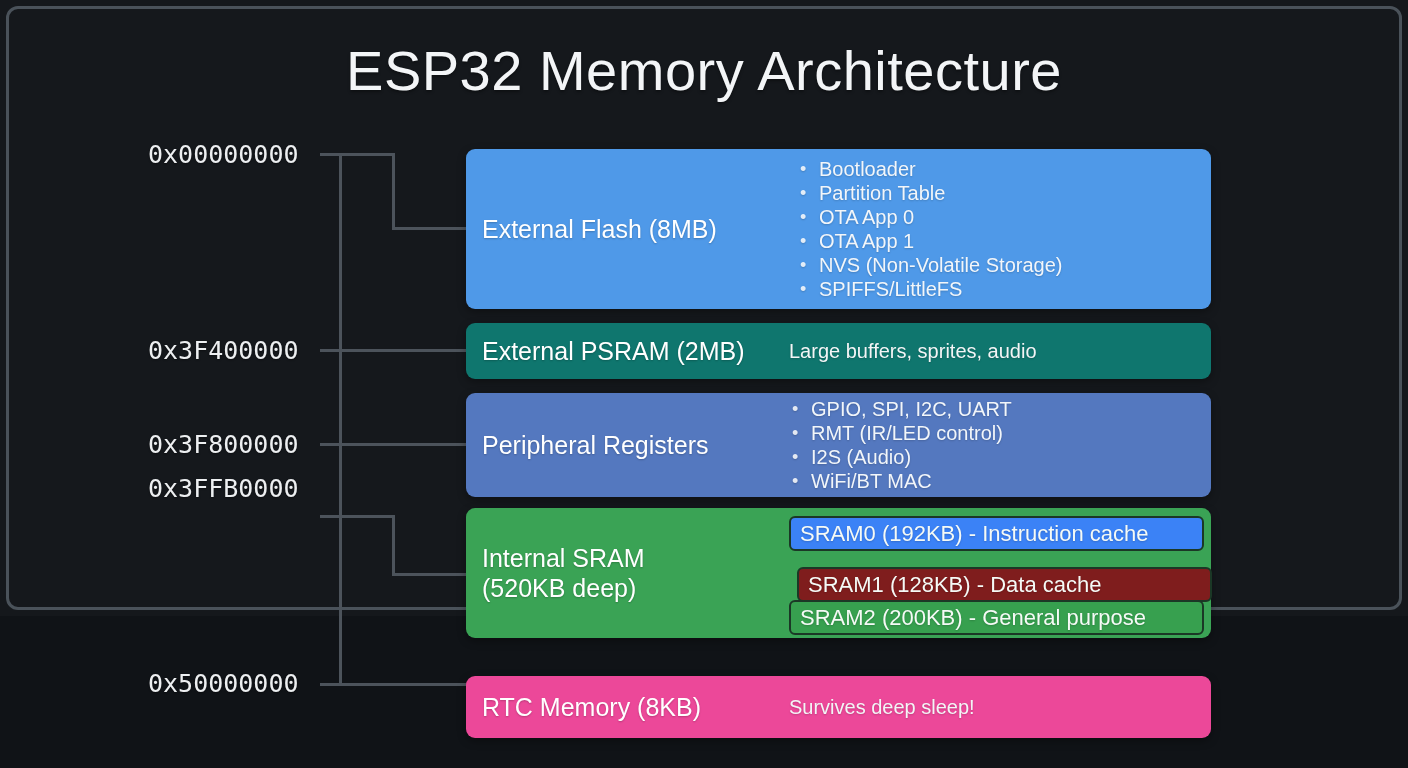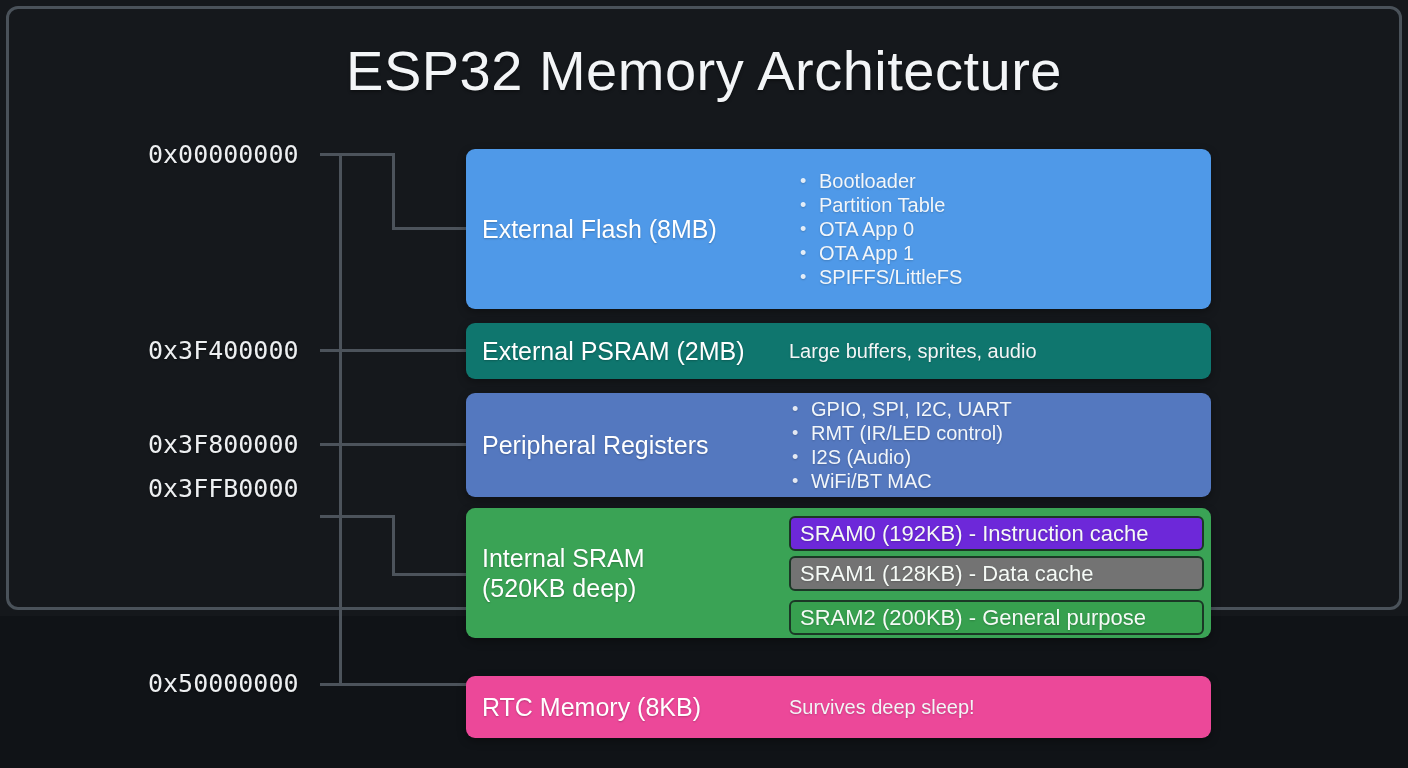--- a/index.html
+++ b/index.html
@@ -137,20 +137,21 @@
   <div class="line" style="left: 320px; top: 683px; width: 148px; height: 3px; background: rgb(76, 83, 91);"></div>
 
   <section class="block" style="top: 149px; height: 160px; background: rgb(79, 153, 232);">
     <div class="block-label">External Flash (8MB)</div>
     <div class="block-content">
       <ul class="bullets indented">
         <li>Bootloader</li>
         <li>Partition Table</li>
         <li>OTA App 0</li>
         <li>OTA App 1</li>
+        <li>NVS (Non-Volatile Storage)</li>
         <li>SPIFFS/LittleFS</li>
       </ul>
     </div>
   </section>
 
   <section class="block" style="top: 323px; height: 56px; background: #0f766e;">
     <div class="block-label">External PSRAM (2MB)</div>
     <div class="block-content">
       <div class="desc">Large buffers, sprites, audio</div>
     </div>
@@ -166,22 +167,22 @@
         <li>WiFi/BT MAC</li>
       </ul>
     </div>
   </section>
 
   <section class="block" style="top: 508px; height: 130px; background: rgb(58, 163, 85);">
     <div class="block-label">
       <span>Internal SRAM</span>
       <span>(520KB deep)</span>
     </div>
-    <div class="bank" style="top: 8px; background: #6d28d9;">SRAM0 (192KB) - Instruction cache</div>
-    <div class="bank" style="top: 48px; background: #737373;">SRAM1 (128KB) - Data cache</div>
+    <div class="bank" style="top: 8px; background: #3b82f6;">SRAM0 (192KB) - Instruction cache</div>
+    <div class="bank" style="top: 59px; background: #7f1d1d; margin-left: 8px;">SRAM1 (128KB) - Data cache</div>
     <div class="bank" style="top: 92px; background: rgb(55, 160, 79);">SRAM2 (200KB) - General purpose</div>
   </section>
 
   <section class="block" style="top: 676px; height: 62px; background: #ec4899;">
     <div class="block-label">RTC Memory (8KB)</div>
     <div class="block-content">
       <div class="desc">Survives deep sleep!</div>
     </div>
   </section>
 </div>

